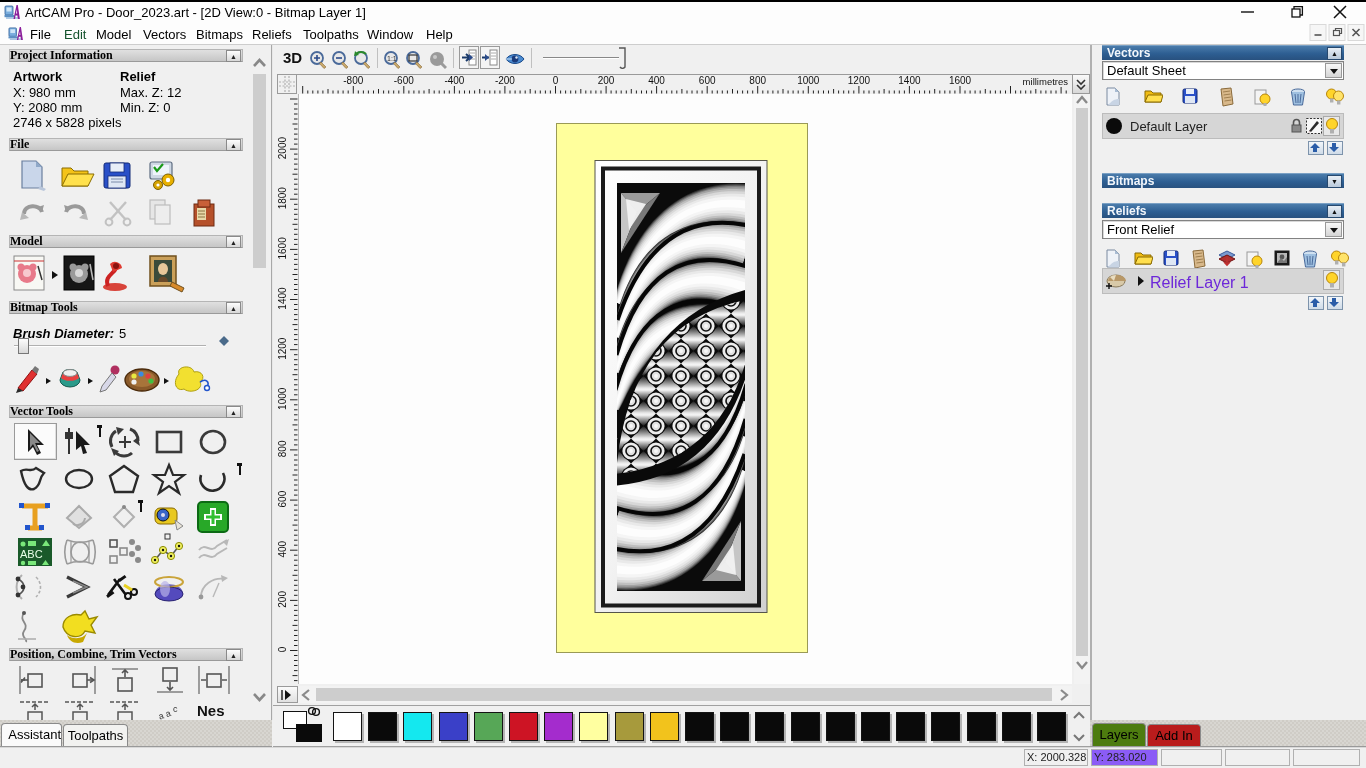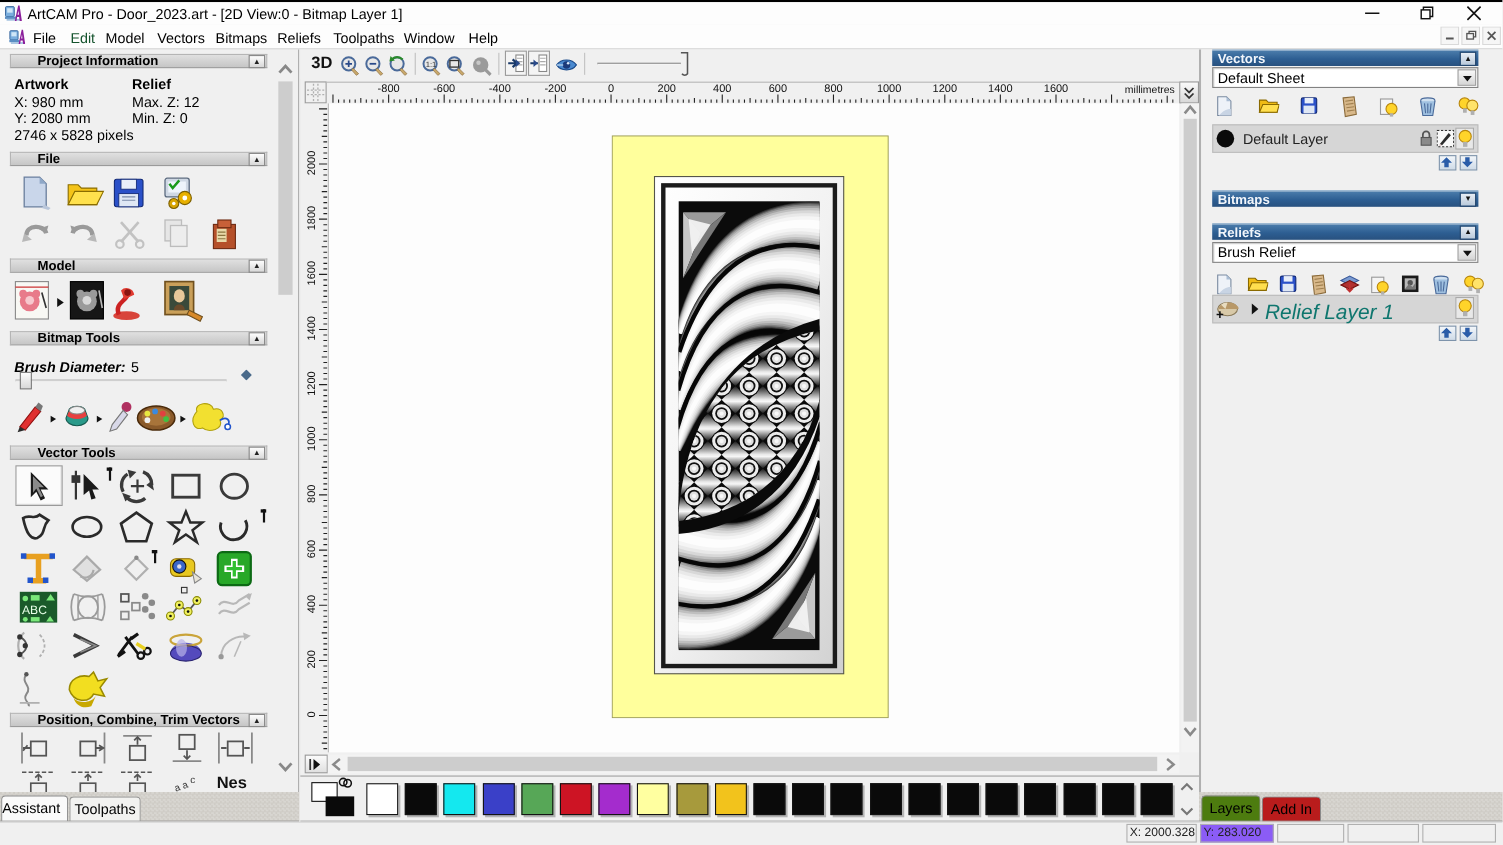--- a/index.html
+++ b/index.html
@@ -1,17 +1,17 @@
 <!DOCTYPE html>
 <html><head><meta charset="utf-8"><style>
 *{margin:0;padding:0;box-sizing:border-box;}
 html,body{width:1366px;height:768px;overflow:hidden;}
 body{font-family:"Liberation Sans",sans-serif;background:#f0f0f0;position:relative;}
 .hdr{position:absolute;left:9px;width:234px;height:13px;background:linear-gradient(#e0e0e0,#c6c6c6);border:1px solid #b5b5b5;border-bottom-color:#9a9a9a;}
-.hdr b{font-size:12px;line-height:12px;padding-left:24px;color:#000;display:block;margin-top:-1px;}
+.hdr b{font-size:12px;line-height:12px;padding-left:0;color:#000;display:block;margin-top:-1px;font-family:Liberation Serif, serif;}
 .hbtn{position:absolute;right:1px;top:0px;width:15px;height:12px;background:linear-gradient(#fdfdfd,#d8d8d8);border:1px solid #8a8a8a;font-size:7px;text-align:center;line-height:11px;color:#222;}
 .bhdr{position:absolute;left:1102px;width:242px;height:15px;background:linear-gradient(#4b7cab,#2d5e92 55%,#28517f);border-top:1px solid #7aa0c4;}
 .bhdr b{font-size:12px;line-height:14px;padding-left:5px;color:#f2f6fb;display:block;}
 .bbtn{position:absolute;right:2px;top:1px;width:15px;height:13px;background:linear-gradient(#e8eef5,#b9c9da);border:1px solid #26486e;font-size:7px;text-align:center;line-height:12px;color:#111;}
 .combo{position:absolute;left:1102px;width:242px;height:19px;background:#fff;border:1px solid #828282;box-shadow:inset 1px 1px 0 #d8d8d8;}
 .combo span{font-size:13px;line-height:17px;padding-left:4px;color:#000;display:block;}
 .cbtn{position:absolute;right:1px;top:1px;width:17px;height:15px;background:linear-gradient(#f8f8f8,#d5d5d5);border:1px solid #999;}
 .cbtn:after{content:"";position:absolute;left:4px;top:5px;border:4px solid transparent;border-top:5px solid #111;}
 .updn{position:absolute;width:16px;height:14px;background:linear-gradient(#f2f6fa,#cfdbe8);border:1px solid #7d93ab;text-align:center;}
 svg{display:block;}
@@ -455,21 +455,21 @@
     <text x="197" y="16" font-size="15" font-weight="bold" fill="#111" font-family="Liberation Sans">Nes</text>
   </svg>
 <div style="position:absolute;left:253px;top:74px;width:13px;height:194px;background:#cdcdcd;"></div>
 <svg style="position:absolute;left:252px;top:56px" width="15" height="14">
     <path d="M2 10 L7.5 4 L13 10" fill="none" stroke="#888" stroke-width="2.6"></path>
   </svg>
 <svg style="position:absolute;left:252px;top:690px" width="15" height="14">
     <path d="M2 4 L7.5 10 L13 4" fill="none" stroke="#888" stroke-width="2.6"></path>
   </svg>
 <div style="position:absolute;left:0px;top:720px;width:272px;height:27px;background:#d4d2cd;background-image:repeating-conic-gradient(#d8d6d1 0 25%,#cfccc6 0 50%);background-size:4px 4px;"></div>
-<div style="position:absolute;left:1px;top:723px;width:61px;height:24px;background:#fafafa;border:1px solid #8a8a8a;border-bottom:none;border-radius:4px 4px 0 0;font-size:13px;text-align:left;line-height:22px;">Assistant</div>
+<div style="position:absolute;left:1px;top:723px;width:61px;height:24px;background:#fafafa;border:1px solid #8a8a8a;border-bottom:none;border-radius:4px 4px 0 0;font-size:13px;text-align:right;line-height:22px;">Assistant</div>
 <div style="position:absolute;left:63px;top:724px;width:65px;height:23px;background:#f2f2f0;border:1px solid #8a8a8a;border-bottom:none;border-radius:4px 4px 0 0;font-size:13px;text-align:center;line-height:21px;">Toolpaths</div>
 <div style="position:absolute;left:0px;top:746px;width:272px;height:1px;background:#999;"></div>
 <div style="position:absolute;left:273px;top:45px;width:817px;height:27px;background:#f0f0f0;"></div>
 <div style="position:absolute;left:283px;top:49px;width:30px;height:18px;font-size:15px;font-weight:bold;color:#111;">3D</div>
 <svg style="position:absolute;left:308px;top:50px" width="20" height="20" viewBox="0 0 20 20">
     <circle cx="9" cy="8" r="6" fill="#e8e8e8" stroke="#4a6a9a" stroke-width="1.8"></circle>
     <path d="M13 12 L18 17 L16 18.5 L11.5 13.5 Z" fill="#c8a86a" stroke="#8a6a3a" stroke-width="0.6"></path>
     <path d="M9 5 L9 11 M6 8 L12 8" stroke="#2a4a8a" stroke-width="1.6"></path>
   </svg>
 <svg style="position:absolute;left:330px;top:50px" width="20" height="20" viewBox="0 0 20 20">
@@ -1673,21 +1673,21 @@
   </div>
 <div class="bhdr" style="top:173px">
     <b>Bitmaps</b>
     <div class="bbtn">▼</div>
   </div>
 <div class="bhdr" style="top:203px">
     <b>Reliefs</b>
     <div class="bbtn">▲</div>
   </div>
 <div class="combo" style="top:220px">
-    <span>Brush Relief</span>
+    <span>Front Relief</span>
     <div class="cbtn"></div>
   </div>
 <svg style="position:absolute;left:1104px;top:249px" width="18" height="20" viewBox="0 0 18 20">
     <path d="M3 1 L11 1 L15 5 L15 18 L3 18 Z" fill="#eef2f8" stroke="#7a8aa0" stroke-width="1"></path>
     <path d="M11 1 L11 5 L15 5 Z" fill="#aabdd4"></path>
     <path d="M4 18 C8 14 10 12 15 12 L15 18 Z" fill="#c8d4e4"></path>
   </svg>
 <svg style="position:absolute;left:1133px;top:249px" width="20" height="18" viewBox="0 0 20 18">
     <path d="M2 4 L8 4 L10 6 L18 6 L18 15 L2 15 Z" fill="#f0bc14" stroke="#8a6a00"></path>
     <path d="M2 15 L5 8 L20 8 L18 15 Z" fill="#ffdf4e" stroke="#8a6a00"></path>
@@ -1731,21 +1731,21 @@
 <div style="position:absolute;left:1102px;top:268px;width:242px;height:26px;background:#d6d6d6;border:1px solid #bcbcbc;"></div>
 <svg style="position:absolute;left:1104px;top:271px" width="24" height="22" viewBox="0 0 24 22">
     <ellipse cx="12" cy="10" rx="9" ry="6" fill="#d8c9a8" stroke="#8a7a5a"></ellipse>
     <path d="M4 10 a9 6 0 0 1 18 0" fill="#b89868"></path>
     <path d="M6 6 a8 5 0 0 1 6 -2 l-2 6 Z" fill="#e8dcc0"></path>
     <path d="M2 15 L8 15 M5 12 L5 18" stroke="#111" stroke-width="1.4"></path>
   </svg>
 <svg style="position:absolute;left:1136px;top:275px" width="10" height="12">
     <path d="M2 1 L8 6 L2 11 Z" fill="#111"></path>
   </svg>
-<div style="position:absolute;left:1150px;top:274px;width:150px;height:15px;font-size:19px;color:#0f766e;font-style:italic;">Relief Layer 1</div>
+<div style="position:absolute;left:1150px;top:274px;width:150px;height:15px;font-size:16px;color:#6d28d9;">Relief Layer 1</div>
 <div style="position:absolute;left:1323px;top:270px;width:17px;height:20px;background:#e8e8e8;border:1px solid #aaa;"></div>
 <svg style="position:absolute;left:1324px;top:271px" width="16" height="18" viewBox="0 0 16 18">
     <circle cx="8" cy="7" r="5.5" fill="#ffd42a" stroke="#b8860b"></circle>
     <rect x="6" y="12" width="4" height="4.5" fill="#b0b0b0"></rect>
   </svg>
 <div class="updn" style="left:1308px;top:296px">
     <svg width="12" height="11" viewBox="0 0 12 11">
       <path d="M6 1 L11 6 L8 6 L8 10 L4 10 L4 6 L1 6 Z" fill="#2a5ca8"></path>
     </svg>
   </div>

